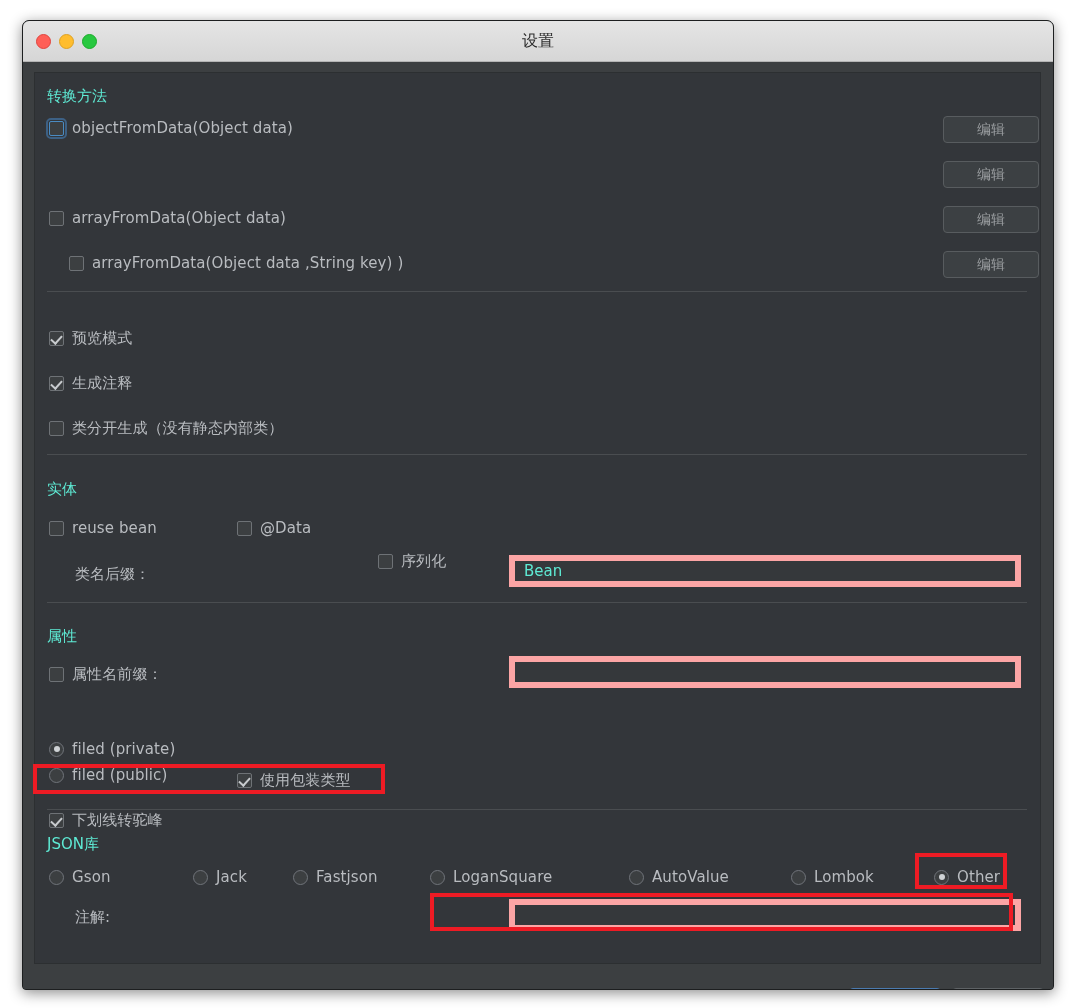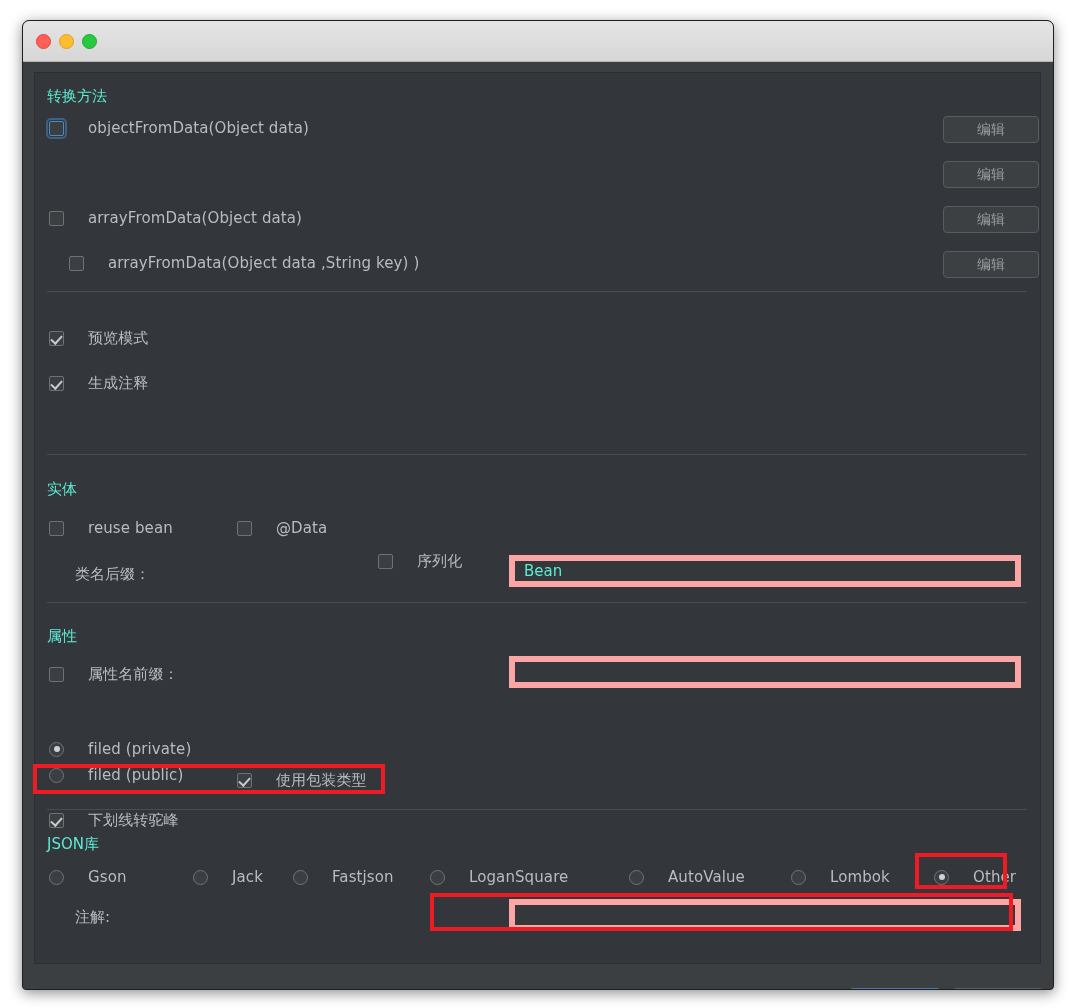--- a/index.html
+++ b/index.html
@@ -109,21 +109,21 @@
     color: #b9bcc0;
     font-family: "DejaVu Sans", sans-serif;
     white-space: nowrap;
   }
 
   
   .ctl {
     position: absolute;
     display: flex;
     align-items: center;
-    gap: 24px;
+    gap: 8px;
     white-space: nowrap;
   }
   .ctl .lbl {
     font-size: 15px;
     color: #b9bcc0;
     font-family: "DejaVu Sans", sans-serif;
     letter-spacing: 0.1px;
   }
   .ctl .lbl.cn { font-family: "DejaVu Sans", sans-serif; }
 
@@ -236,20 +236,21 @@
 
 <div id="screen">
   <div class="window">
 
     <div class="titlebar">
       <div class="traffic">
         <span class="tl red"></span>
         <span class="tl yellow"></span>
         <span class="tl green"></span>
       </div>
+      <div class="title-text">设置</div>
     </div>
 
     <div class="dialog-body">
       <div class="panel">
 
         <div class="section-title" style="left:12px; top:14px;">转换方法</div>
 
         <div class="ctl" style="left:14px; top:46px;">
           <span class="cbx focus"></span>
           <span class="lbl">objectFromData(Object data)</span>
@@ -275,20 +276,24 @@
         <div class="ctl" style="left:14px; top:256px;">
           <span class="cbx checked"></span>
           <span class="lbl cn">预览模式</span>
         </div>
 
         <div class="ctl" style="left:14px; top:301px;">
           <span class="cbx checked"></span>
           <span class="lbl cn">生成注释</span>
         </div>
 
+        <div class="ctl" style="left:14px; top:346px;">
+          <span class="cbx"></span>
+          <span class="lbl cn">类分开生成（没有静态内部类）</span>
+        </div>
 
         <div class="sep" style="top:381px;"></div>
 
         <div class="section-title" style="left:12px; top:407px;">实体</div>
 
         <div class="ctl" style="left:14px; top:446px;">
           <span class="cbx"></span>
           <span class="lbl">reuse bean</span>
         </div>
         <div class="ctl" style="left:202px; top:446px;">

